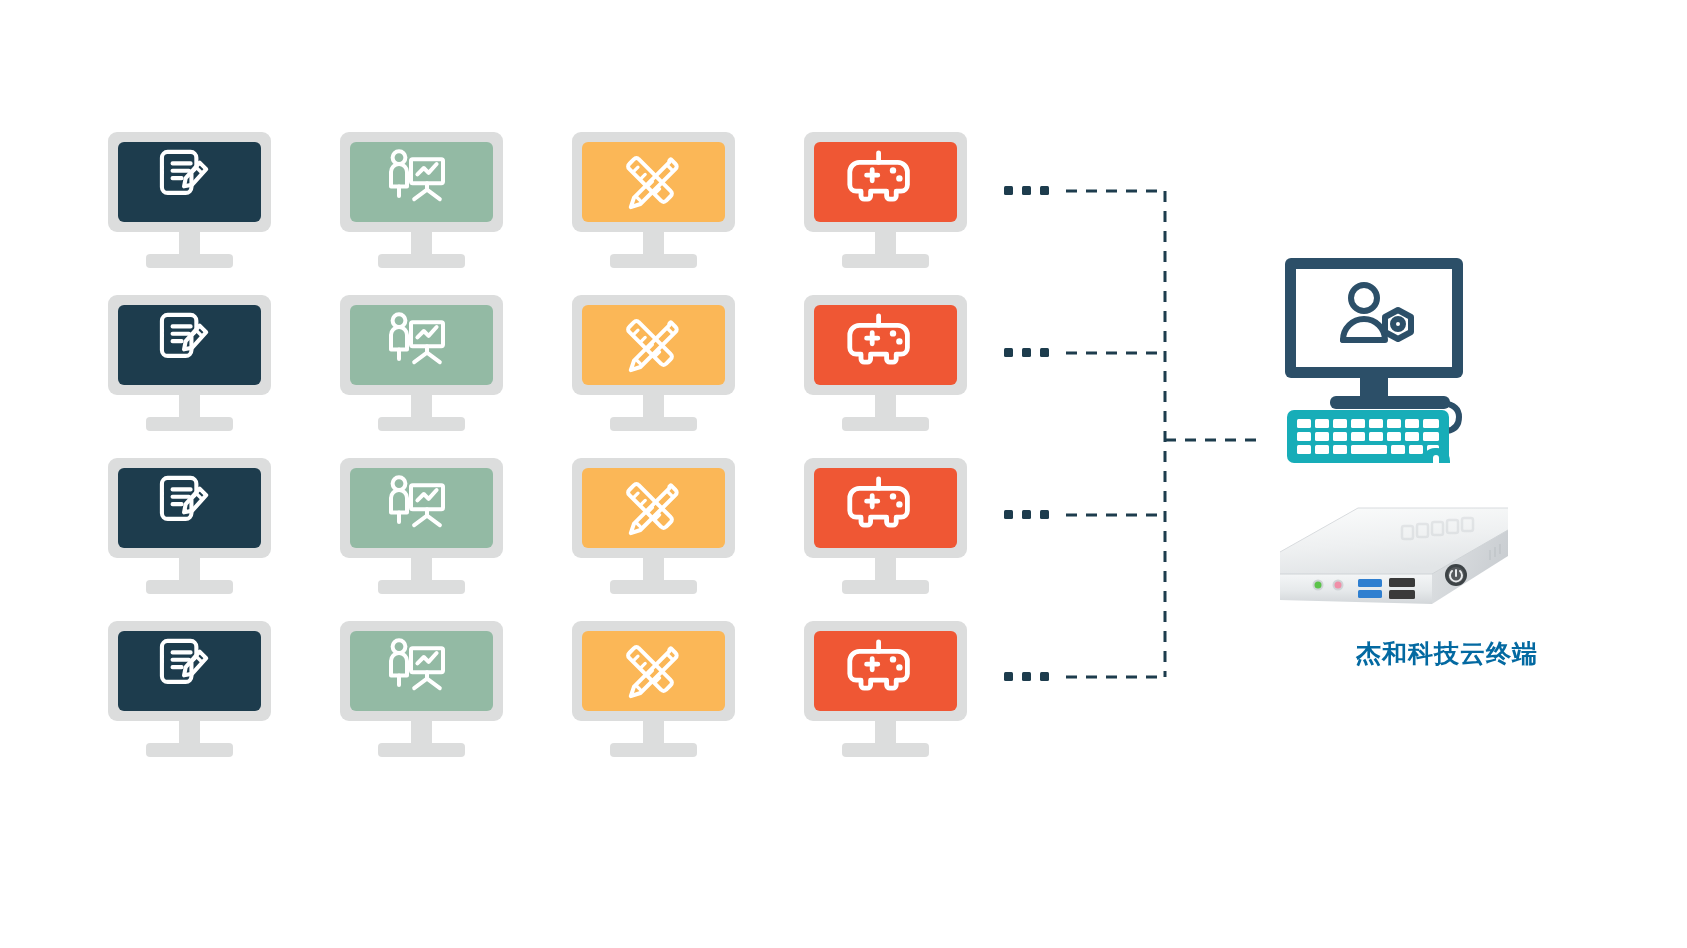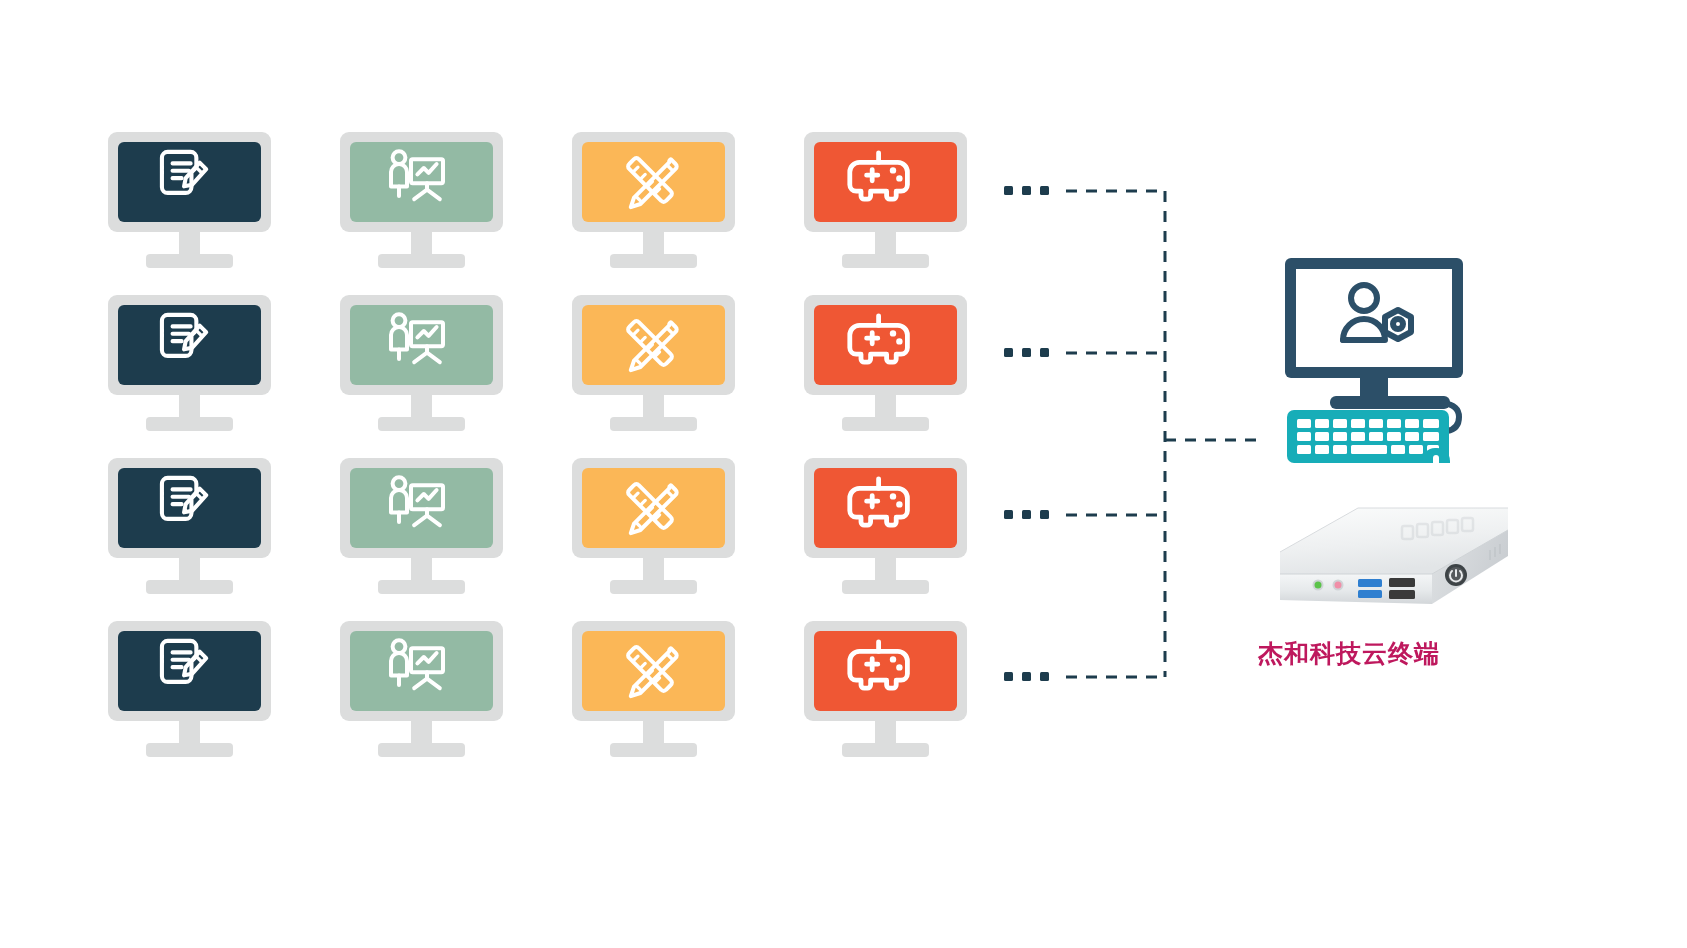--- a/index.html
+++ b/index.html
@@ -120,24 +120,24 @@
     left: 1262px;
     top: 490px;
     width: 248px;
     height: 130px;
   }
   .terminal-label {
     position: absolute;
     left: 1258px;
     top: 637px;
     width: 280px;
-    text-align: left;
+    text-align: right;
     font-size: 25px;
     font-weight: bold;
-    color: #be185d;
+    color: #0369a1;
     letter-spacing: 1px;
     white-space: nowrap;
   }
 </style>
 </head>
 <body>
 
 <div id="stage">
 
   <svg width="0" height="0" style="position:absolute" aria-hidden="true">

